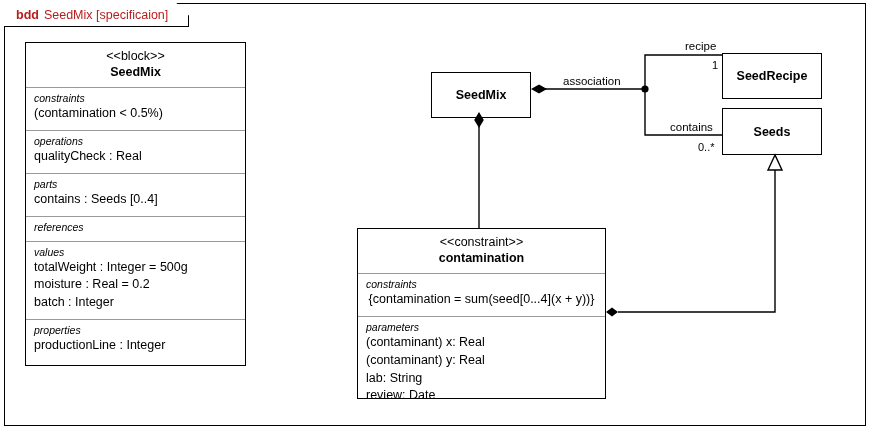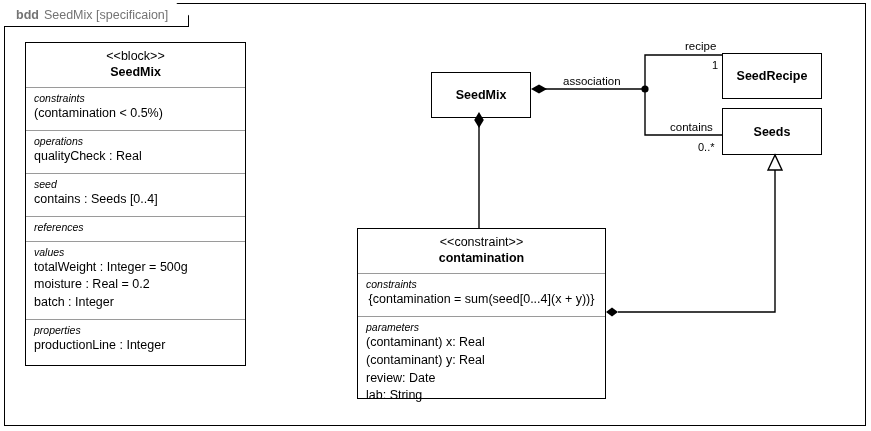--- a/index.html
+++ b/index.html
@@ -37,21 +37,21 @@
     box-sizing: border-box;
     border: 1px solid #000000;
     border-top: none;
     border-left: none;
     background: #ffffff;
     padding: 0 20px 0 12px;
     display: flex;
     align-items: center;
     white-space: nowrap;
     font-size: 12.5px;
-    color: #737373;
+    color: #b91c1c;
     -webkit-clip-path: polygon(0 0, calc(100% - 13px) 0, 100% 13px, 100% 100%, 0 100%);
     clip-path: polygon(0 0, calc(100% - 13px) 0, 100% 13px, 100% 100%, 0 100%);
   }
   .frame-tab .kind {
     font-weight: bold;
     margin-right: 5px;
   }
 
   
   .block {
@@ -153,21 +153,21 @@
       <span class="compartment-title">constraints</span>
       <span class="entry">(contamination &lt; 0.5%)</span>
     </div>
 
     <div class="compartment">
       <span class="compartment-title">operations</span>
       <span class="entry">qualityCheck : Real</span>
     </div>
 
     <div class="compartment">
-      <span class="compartment-title">seed</span>
+      <span class="compartment-title">parts</span>
       <span class="entry">contains : Seeds [0..4]</span>
     </div>
 
     <div class="compartment">
       <span class="compartment-title">references</span>
     </div>
 
     <div class="compartment">
       <span class="compartment-title">values</span>
       <span class="entry">totalWeight : Integer = 500g</span>
@@ -199,22 +199,22 @@
       <span class="block-name">contamination</span>
     </div>
     <div class="compartment">
       <span class="compartment-title">constraints</span>
       <span class="entry" style="text-align:center;">{contamination = sum(seed[0...4](x + y))}</span>
     </div>
     <div class="compartment">
       <span class="compartment-title">parameters</span>
       <span class="entry">(contaminant) x: Real</span>
       <span class="entry">(contaminant) y: Real</span>
+      <span class="entry">lab: String</span>
       <span class="entry">review: Date</span>
-      <span class="entry">lab: String</span>
     </div>
   </div>
 
   <svg class="edges" viewBox="0 0 871 431">
 
     <g>
       <line x1="543" y1="89" x2="645" y2="89" stroke="#000000" stroke-width="1.4"></line>
       <polygon points="531,89 539,84.5 547,89 539,93.5" fill="#000000"></polygon>
       <circle cx="645" cy="89" r="3.6" fill="#000000"></circle>
     </g>

